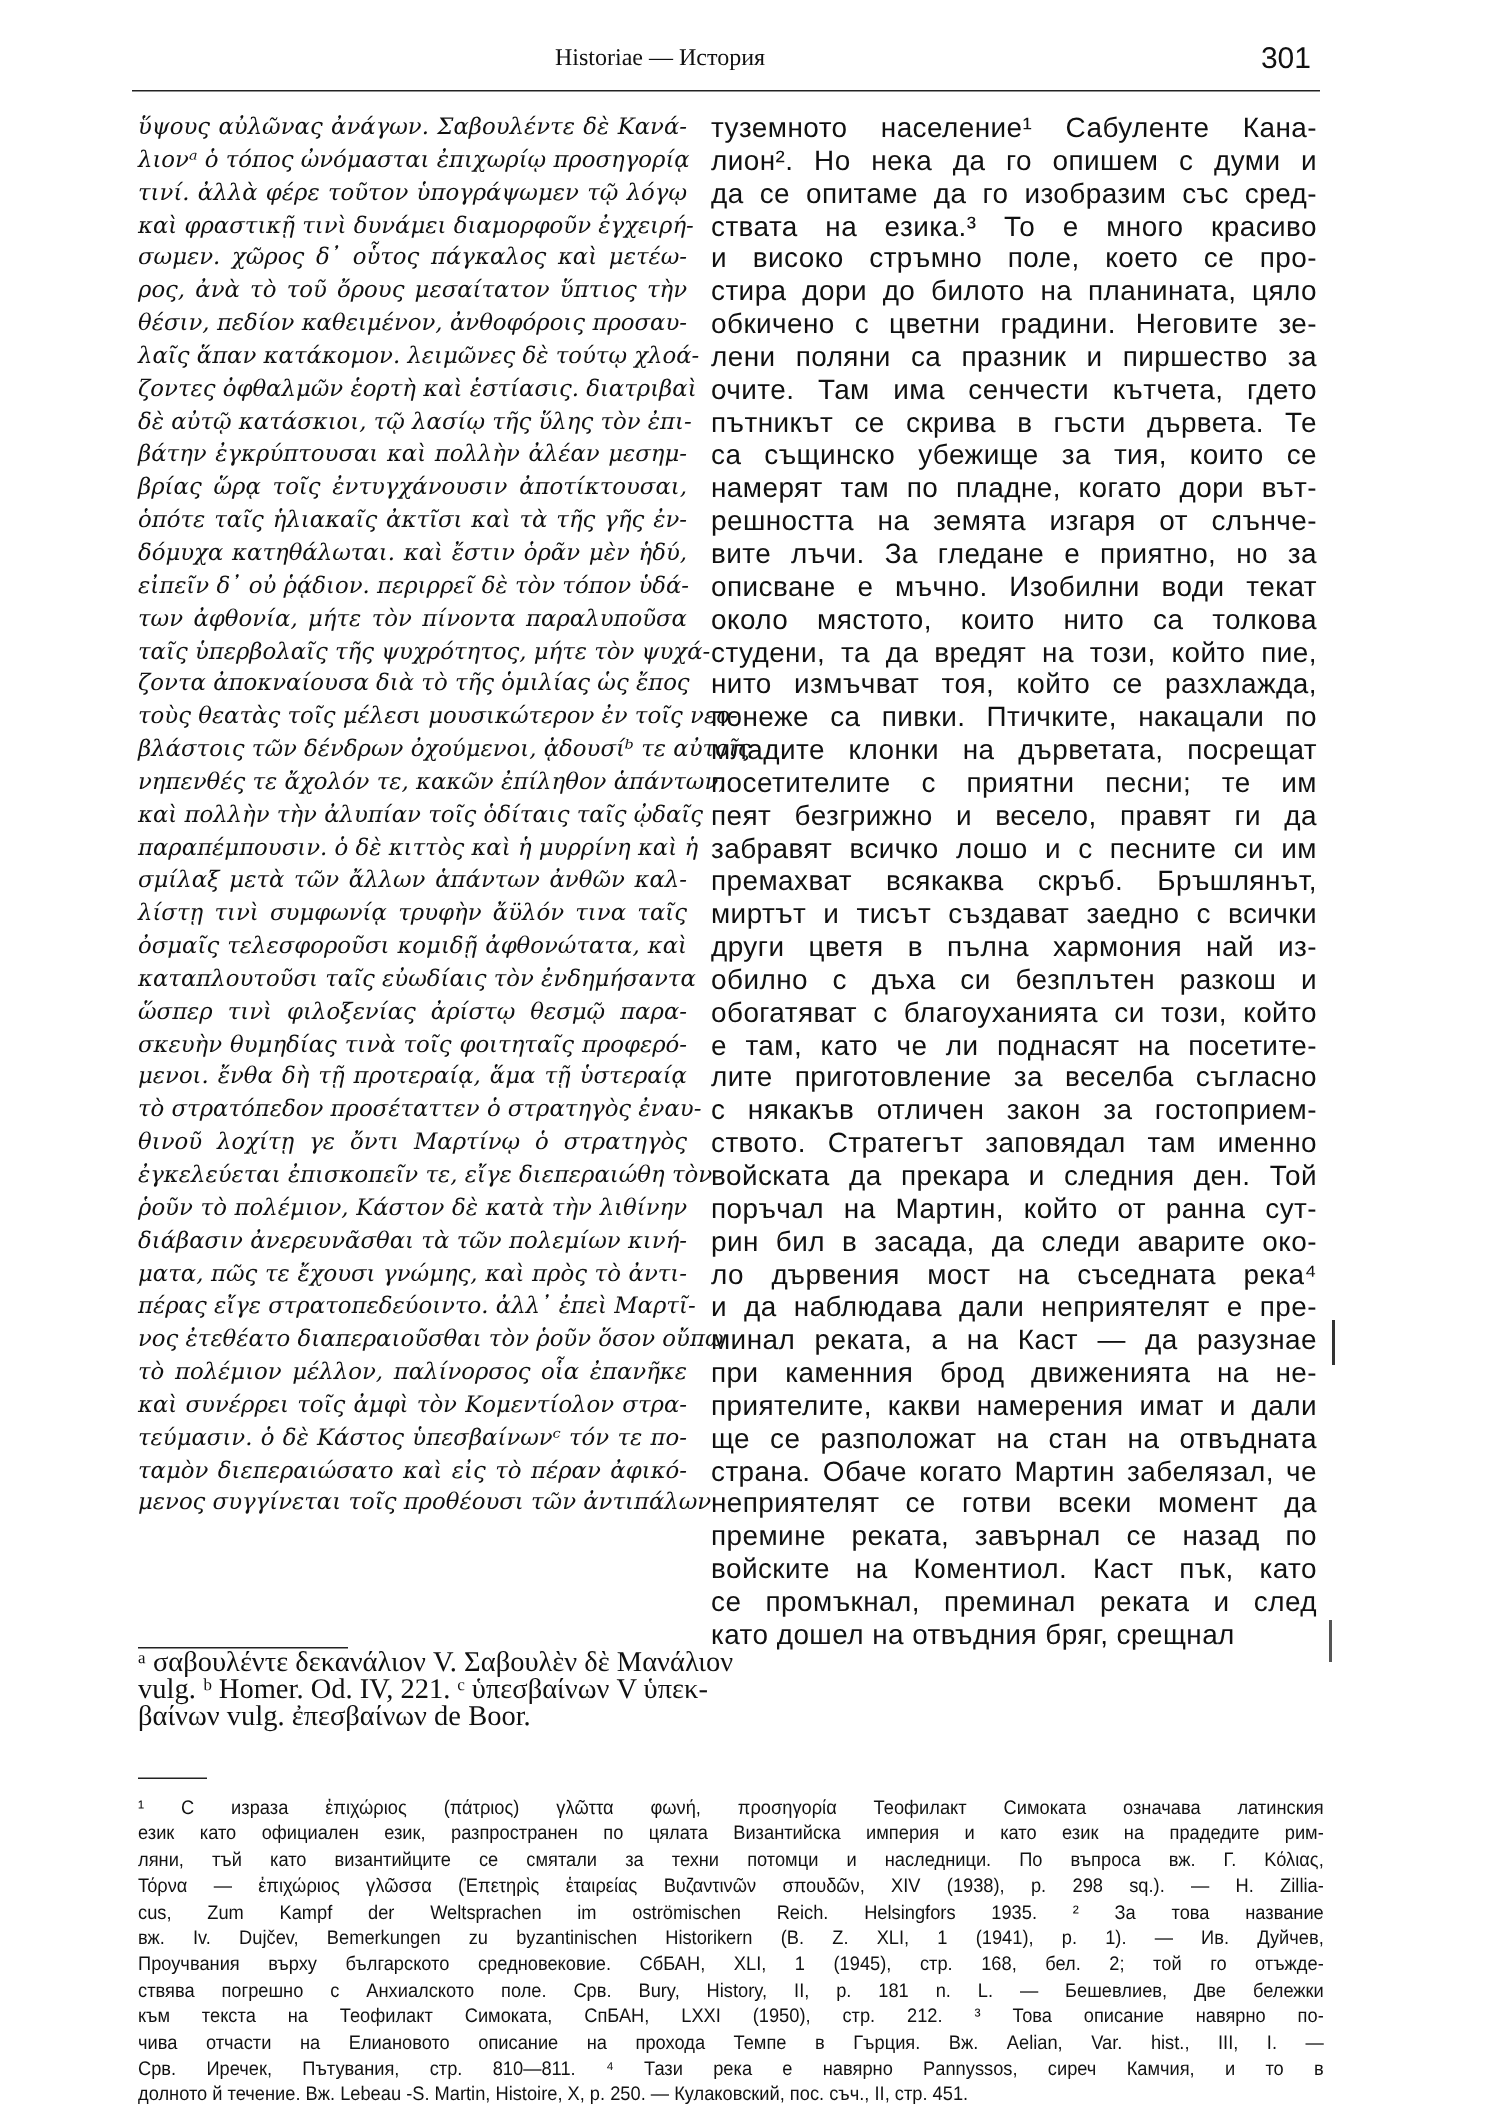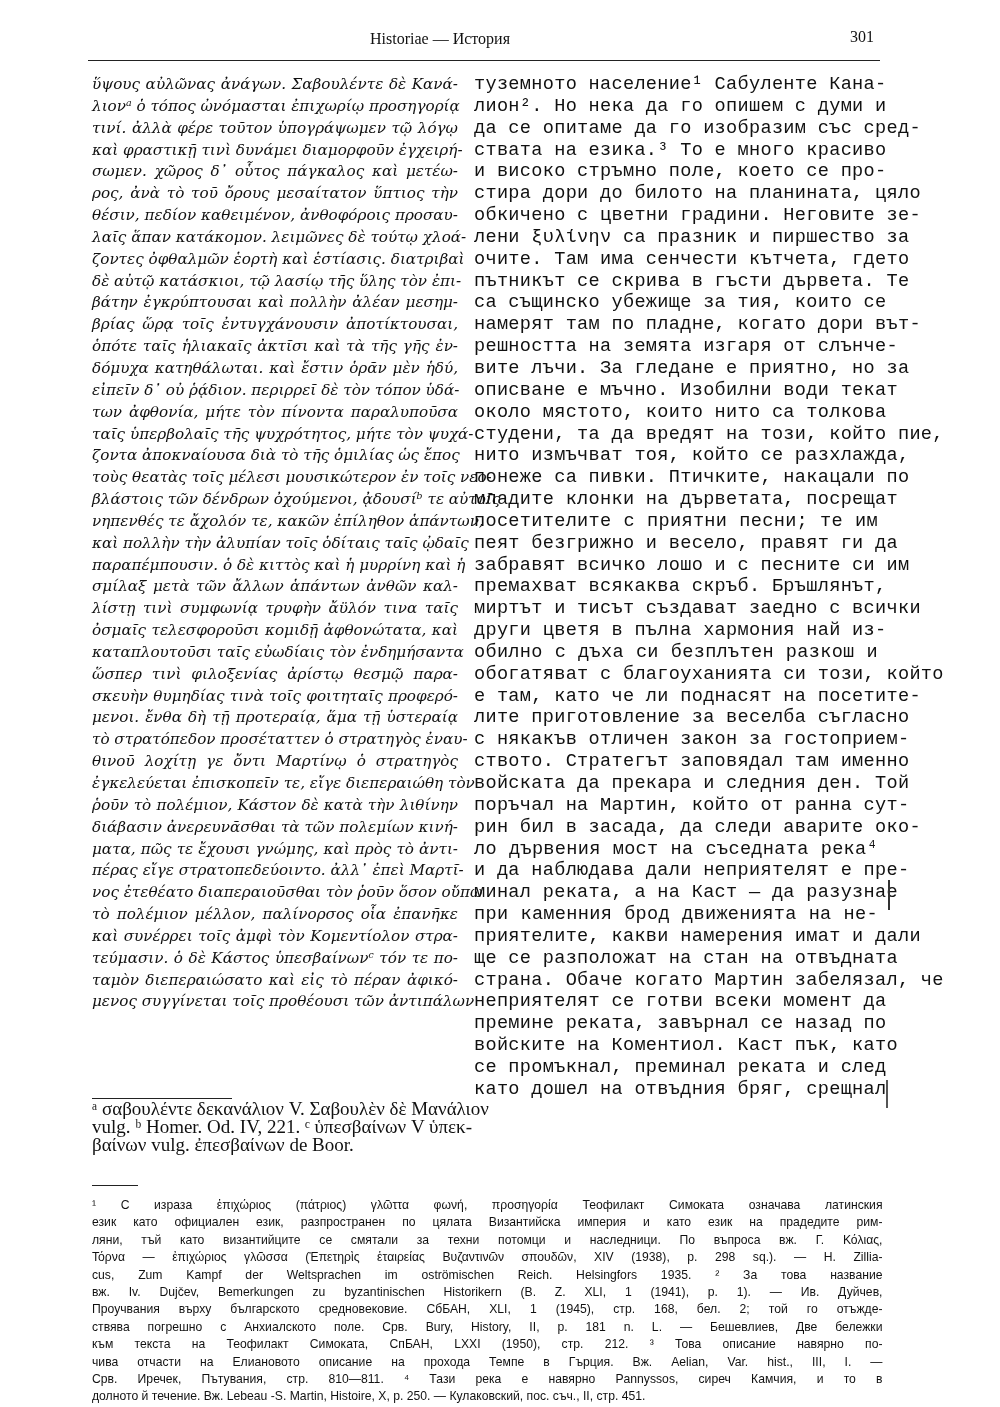--- a/index.html
+++ b/index.html
@@ -1,25 +1,25 @@
 <!DOCTYPE html>
 <html><head>
 <meta charset="utf-8">
 <style>
   html, body { margin: 0; padding: 0; background: #ffffff; }
   body { width: 1000px; height: 1407px; position: relative; overflow: hidden; color: #111; }
   .page { position: absolute; left: 0; top: 0; width: 1000px; height: 1407px; }
   .running-head { position: absolute; left: 88px; top: 30px; width: 792px; height: 24px; }
   .rh-title { position: absolute; left: 282px; top: 0; font-family: "Liberation Serif", serif; font-size: 16px; }
-  .rh-page { position: absolute; right: 6px; top: -2px; font-family: Liberation Serif, serif; font-size: 16px; }
+  .rh-page { position: absolute; right: 6px; top: -2px; font-family: Liberation Sans, sans-serif; font-size: 20px; }
   .rh-rule { position: absolute; left: 88px; top: 60px; width: 792px; height: 1px; background: #222; }
 
   .col { position: absolute; top: 74px; font-size: 17.1px; line-height: 21.85px; }
   .col-greek { left: 92px; width: 366px; font-family: "DejaVu Serif", serif; font-style: italic; font-size: 15.2px; }
-  .col-bg { left: 474px; width: 404px; font-family: Liberation Mono, monospace; font-size: 18.6px; letter-spacing: 0.2px; }
+  .col-bg { left: 474px; width: 404px; font-family: Liberation Sans, sans-serif; font-size: 18.6px; letter-spacing: 0.2px; }
   .line { white-space: nowrap; text-align: justify; text-align-last: justify; display: block; height: 21.85px; overflow: visible; }
   .line.last { text-align-last: left; }
   .col-bg .line { letter-spacing: 0.3px; }
 
   .app-rule { position: absolute; left: 92px; top: 1098px; width: 140px; height: 1px; background: #222; }
   .app-notes { position: absolute; left: 92px; top: 1100px; width: 366px; font-family: "Liberation Serif", serif; font-size: 19px; line-height: 18px; }
   .app-notes .line { height: 18px; }
 
   .fn-rule { position: absolute; left: 92px; top: 1185px; width: 46px; height: 1px; background: #222; }
   .footnotes { position: absolute; left: 92px; top: 1196px; width: 790px; font-family: "Liberation Sans", sans-serif; font-size: 13.1px; line-height: 17.4px; transform: scaleX(0.93); transform-origin: left top; width: 850px; }
@@ -84,21 +84,21 @@
       <span class="line last">μενος συγγίνεται τοῖς προθέουσι τῶν ἀντιπάλων</span>
     </div>
   <div class="col col-bg" id="bg-col">
       <span class="line">туземното население¹ Сабуленте Кана-</span>
       <span class="line">лион². Но нека да го опишем с думи и</span>
       <span class="line">да се опитаме да го изобразим със сред-</span>
       <span class="line">ствата на езика.³ То е много красиво</span>
       <span class="line">и високо стръмно поле, което се про-</span>
       <span class="line">стира дори до билото на планината, цяло</span>
       <span class="line">обкичено с цветни градини. Неговите зе-</span>
-      <span class="line">лени ξυλίνην са празник и пиршество за</span>
+      <span class="line">лени поляни са празник и пиршество за</span>
       <span class="line">очите. Там има сенчести кътчета, гдето</span>
       <span class="line">пътникът се скрива в гъсти дървета. Те</span>
       <span class="line">са същинско убежище за тия, които се</span>
       <span class="line">намерят там по пладне, когато дори вът-</span>
       <span class="line">решността на земята изгаря от слънче-</span>
       <span class="line">вите лъчи. За гледане е приятно, но за</span>
       <span class="line">описване е мъчно. Изобилни води текат</span>
       <span class="line">около мястото, които нито са толкова</span>
       <span class="line">студени, та да вредят на този, който пие,</span>
       <span class="line">нито измъчват тоя, който се разхлажда,</span>

